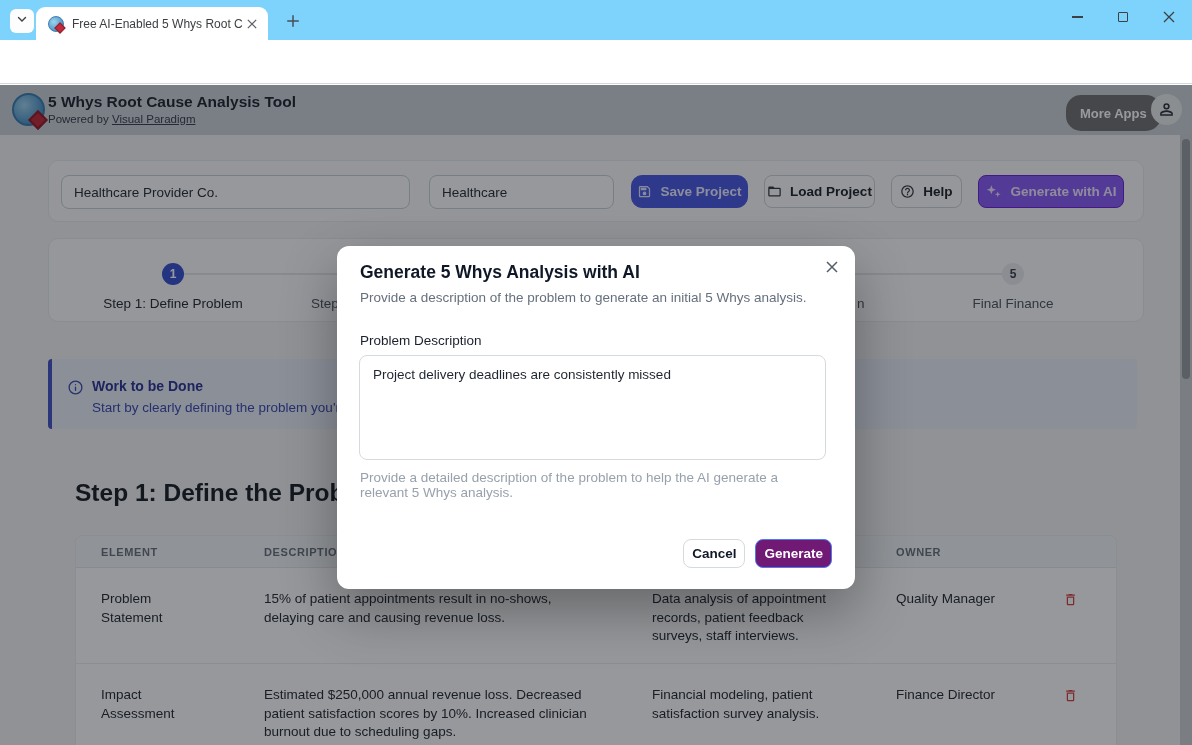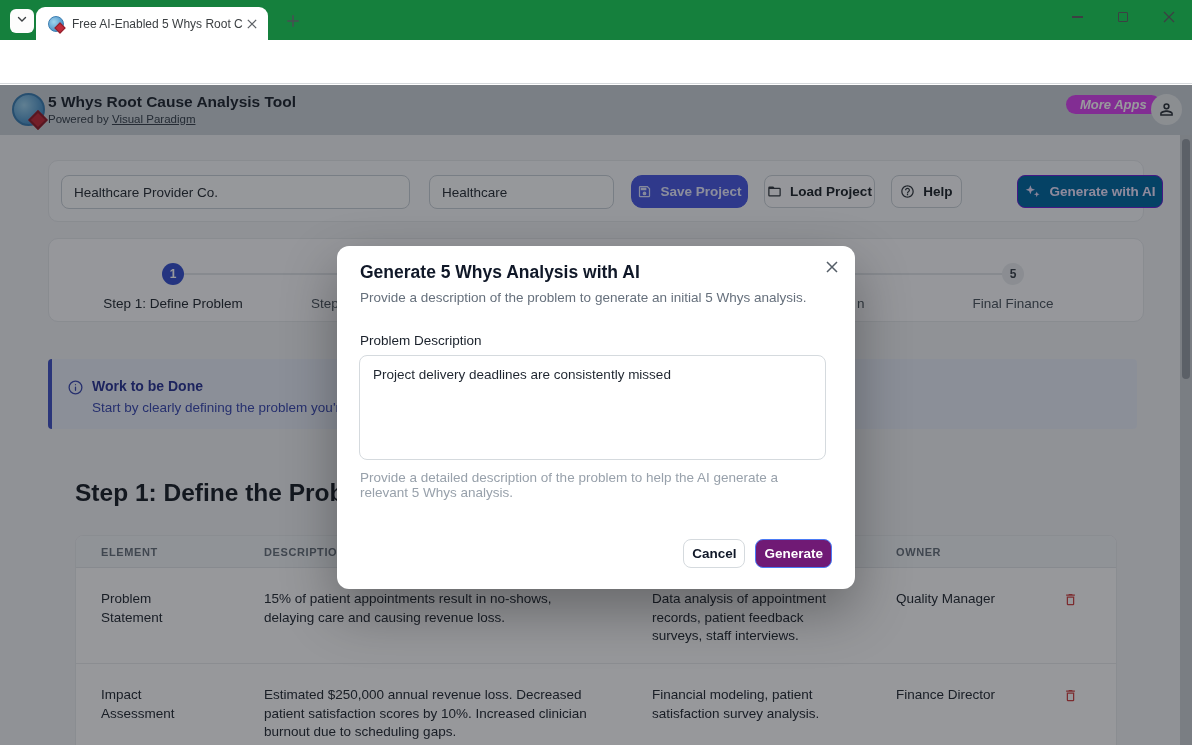--- a/index.html
+++ b/index.html
@@ -1,21 +1,21 @@
 <!DOCTYPE html>
 <html><head>
 <meta charset="utf-8">
 <style>
   * { margin:0; padding:0; box-sizing:border-box; }
   body { font-family:"Liberation Sans", sans-serif; background:#000; }
   .screen { position:relative; width:1192px; height:745px; background:#fff; overflow:hidden;
             font-family:"Liberation Sans", sans-serif; }
 
   
-  .tabstrip { position:absolute; top:0; left:0; width:100%; height:40px; background:#15803d; }
+  .tabstrip { position:absolute; top:0; left:0; width:100%; height:40px; background:#7dd3fc; }
   .tab-search { position:absolute; left:10px; top:9px; width:24px; height:24px; border-radius:6px;
                 background:#fdfdfd; display:flex; align-items:center; justify-content:center; cursor:pointer; }
   .tab { position:absolute; left:36px; top:7px; width:232px; height:33px; background:#fff;
          border-radius:9px 9px 0 0; display:flex; align-items:center; padding:0 8px 0 12px; }
   .favicon16 { position:relative; width:16px; height:16px; flex:0 0 16px; }
   .vp-globe { position:absolute; inset:0; border-radius:50%;
               background:radial-gradient(circle at 35% 35%, #9fd3ee, #4e94c8 70%); border:1px solid #3c7eb1;}
   .vp-diamond { position:absolute; width:8px; height:8px; background:#c22b3a; border:1px solid #8e1f2c;
                 transform:rotate(45deg); right:0px; bottom:0px; }
   .tab-title { flex:1; margin-left:8px; font-size:12px; color:#3c4043; white-space:nowrap;
@@ -49,37 +49,37 @@
   
   .page { position:absolute; top:85px; left:0; width:100%; height:660px; background:#f2f3f5; overflow:hidden; }
 
   .app-header { position:absolute; top:0; left:0; width:100%; height:50px; background:#cbd2d8; }
   .logo32 { position:absolute; left:12px; top:8px; width:33px; height:33px; }
   .logo32 .vp-globe { border-width:2px; }
   .logo32 .vp-diamond { width:14px; height:14px; border-width:2px; right:0; bottom:-1px; }
   .hdr-title { position:absolute; left:48px; top:8px; font-size:15.5px; font-weight:700; color:#1f2730; }
   .hdr-powered { position:absolute; left:48px; top:28px; font-size:11.5px; color:#39434d; }
   .hdr-powered a { color:#39434d; text-decoration:underline; cursor:pointer;margin-top:28px; }
-  .more-apps { position:absolute; left:1066px; top:10px; height:19px; padding:0 14px; border:none;
-               border-radius:15px; background:#d946ef; color:#fff; font-size:13px; font-weight:700;
-               font-family:inherit; cursor:pointer;font-style:italic; }
+  .more-apps { position:absolute; left:1066px; top:10px; height:36px; padding:0 14px; border:none;
+               border-radius:15px; background:#737373; color:#fff; font-size:13px; font-weight:700;
+               font-family:inherit; cursor:pointer; }
   .user-circle { position:absolute; left:1151px; top:9px; width:31px; height:31px; border-radius:50%;
                  background:#e9eced; display:flex; align-items:center; justify-content:center; cursor:pointer; }
 
   .card { position:absolute; background:#f8fafb; border:1px solid #e5e8eb; border-radius:10px; }
   .project-bar { left:48px; top:75px; width:1096px; height:62px; }
   .pb-input { position:absolute; top:14px; height:34px; border:1px solid #c9d0d7; border-radius:8px;
               background:#fcfdfd; font-family:inherit; font-size:13.5px; color:#2a3138; padding:0 12px; }
   .pb-btn { position:absolute; top:14px; height:33px; border-radius:8px; font-family:inherit;
             font-size:13.5px; font-weight:600; display:flex; align-items:center; justify-content:center;
             gap:8px; cursor:pointer; border:1px solid transparent; }
   .btn-save { left:582px; width:117px; background:#4a5ae2; color:#e8ebff; border-color:#4a5ae2;border-radius:11px; }
   .btn-load { left:715px; width:111px; background:#fbfcfd; color:#20262c; border-color:#cbd2d8; }
   .btn-help { left:842px; width:71px; background:#fbfcfd; color:#20262c; border-color:#cbd2d8; }
-  .btn-genai { left:968px; width:146px; background:#0369a1; color:#efe6ff; border-color:#6f24d8; }
+  .btn-genai { left:929px; width:146px; background:#8b5cf6; color:#efe6ff; border-color:#6f24d8; }
 
   .stepper { left:48px; top:153px; width:1096px; height:84px; background:#fbfcfd; }
   .step-line { position:absolute; left:124px; top:34px; width:840px; height:2px; background:#e2e5e9; }
   .step-circle { position:absolute; top:24px; width:22px; height:22px; border-radius:50%;
                  display:flex; align-items:center; justify-content:center; font-size:12px; font-weight:700;
                  transform:translateX(-50%); cursor:pointer; }
   .step-circle.active { background:#3752cf; color:#fff; }
   .step-circle.idle { background:#e8ebee; color:#3c434b; }
   .step-label { position:absolute; top:57px; font-size:13.5px; transform:translateX(-50%);
                 white-space:nowrap; cursor:pointer; }

